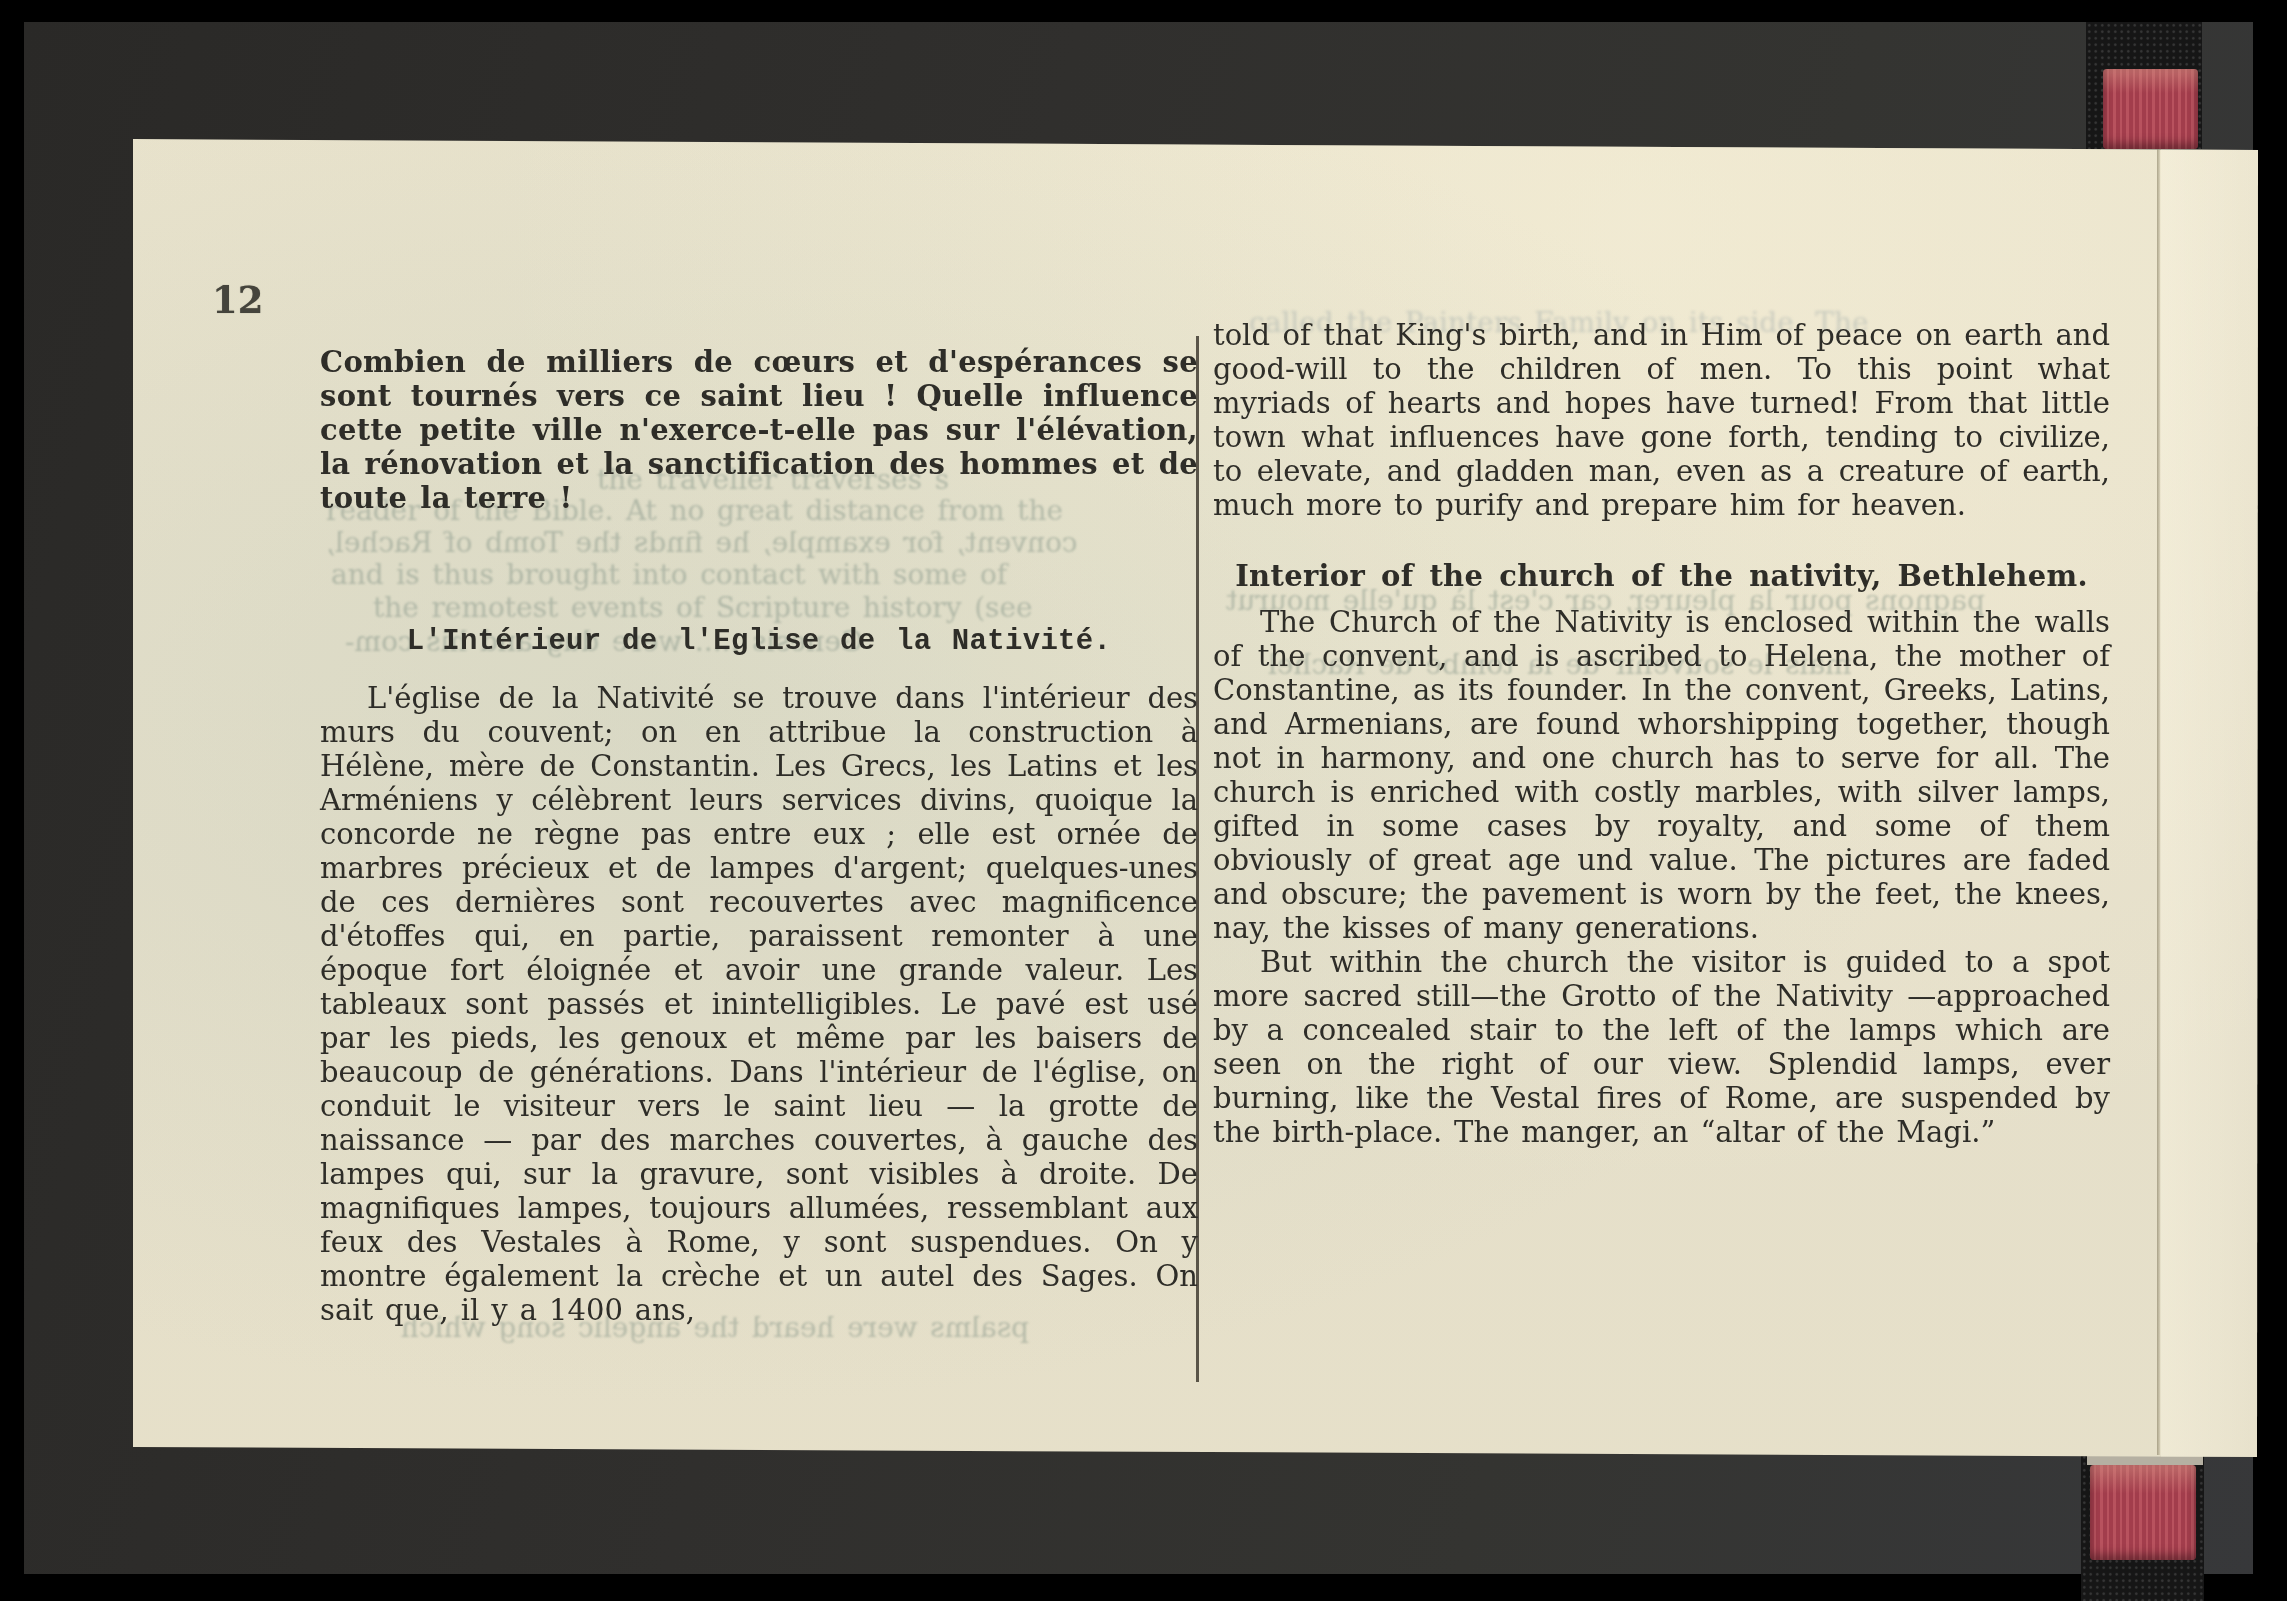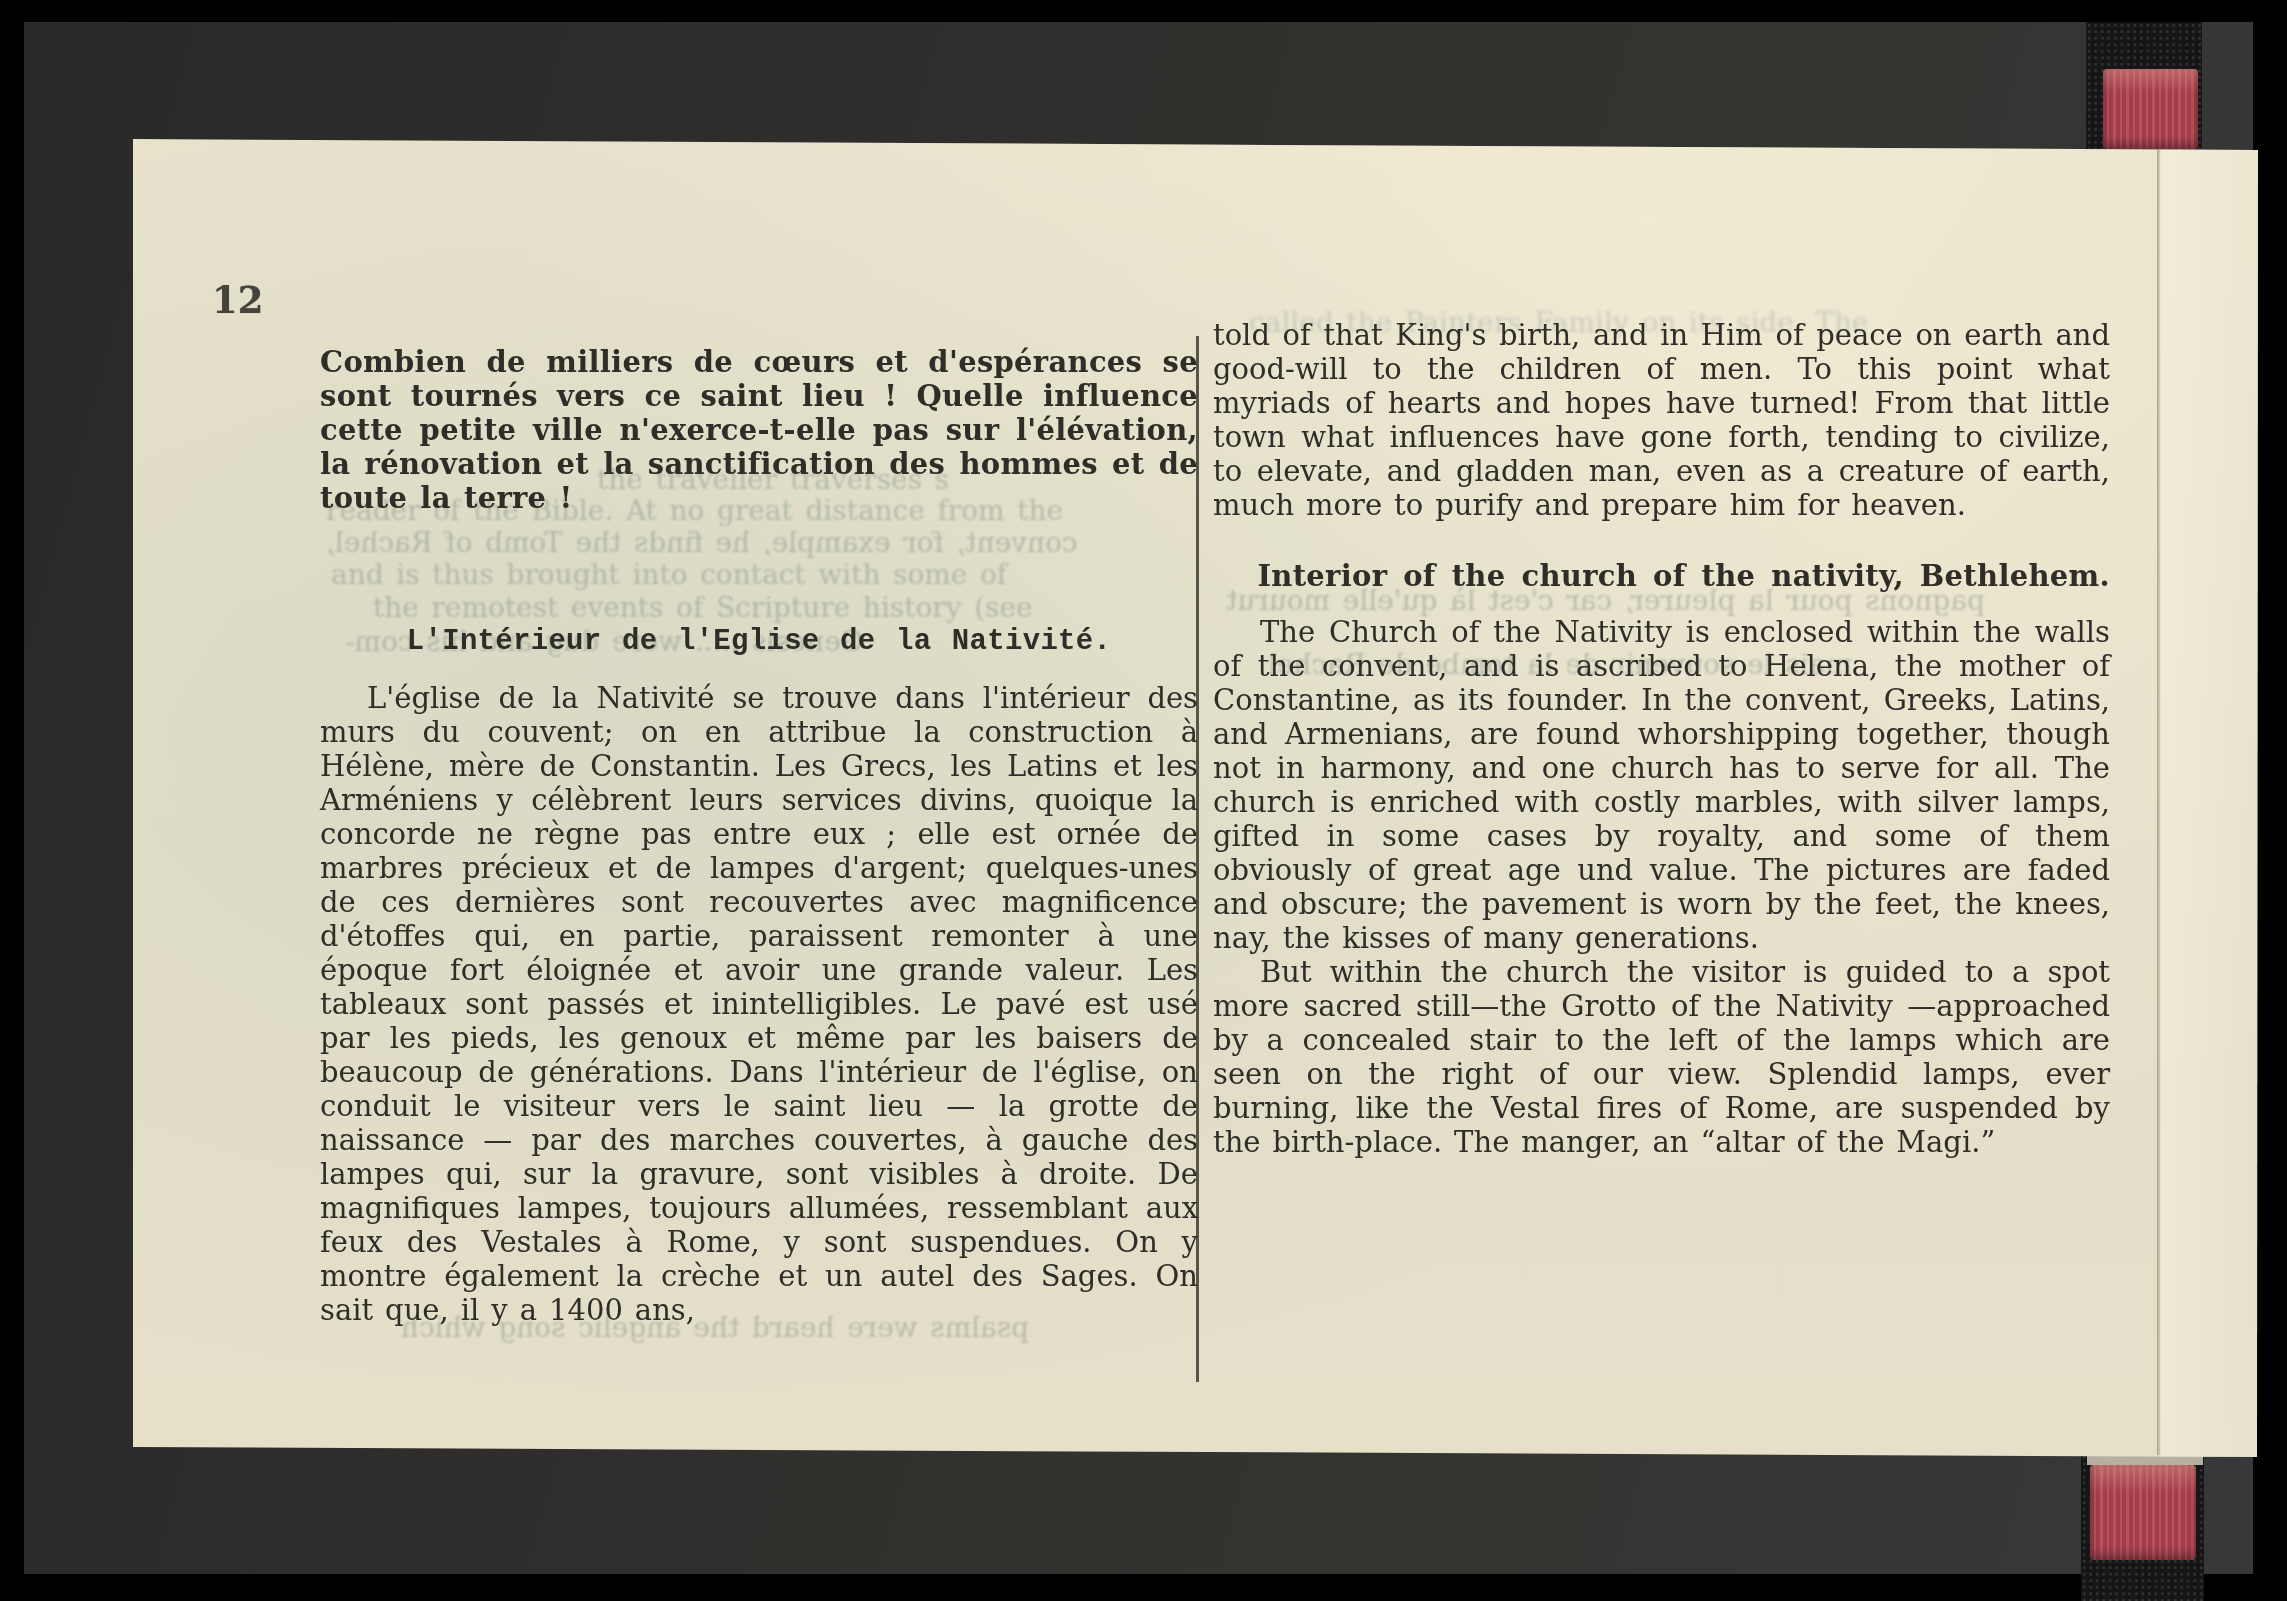--- a/index.html
+++ b/index.html
@@ -42,21 +42,21 @@
        color:#45443c;text-shadow:0 0 0.9px rgba(60,60,50,0.6);}
   .col{position:absolute;font-size:29px;line-height:34px;color:#2e2d28;
        text-align:justify;word-spacing:2.8px;}
   .col-left{left:320px;top:313px;width:878px;margin-top:32px;}
   .col-right{left:1213px;top:318px;width:897px;}
   .col p{margin:0;}
   .bold-para{font-weight:bold;letter-spacing:0.3px;}
   .indent{text-indent:47px;}
   .head{font-size:29px;font-weight:bold;margin:0;letter-spacing:0.3px;}
   .head-center{text-align:center;margin-top:110px;margin-bottom:22.4px;font-family:Liberation Mono, monospace;}
-  .head-left{text-align:right;margin-top:37px;margin-bottom:22px;word-spacing:5.6px;}
+  .head-left{text-align:center;margin-top:37px;margin-bottom:12px;word-spacing:5.6px;}
   .mt6{margin-top:5.6px;}
   
   .ghost{position:absolute;font-size:28px;white-space:nowrap;
        color:rgba(108,130,118,0.38);filter:blur(1.3px);word-spacing:3.7px;}
   .ghost-blue{color:rgba(118,140,150,0.30);filter:blur(1.7px);}
   .mirror{transform:scaleX(-1);}
 </style>
 </head>
 <body>
 

